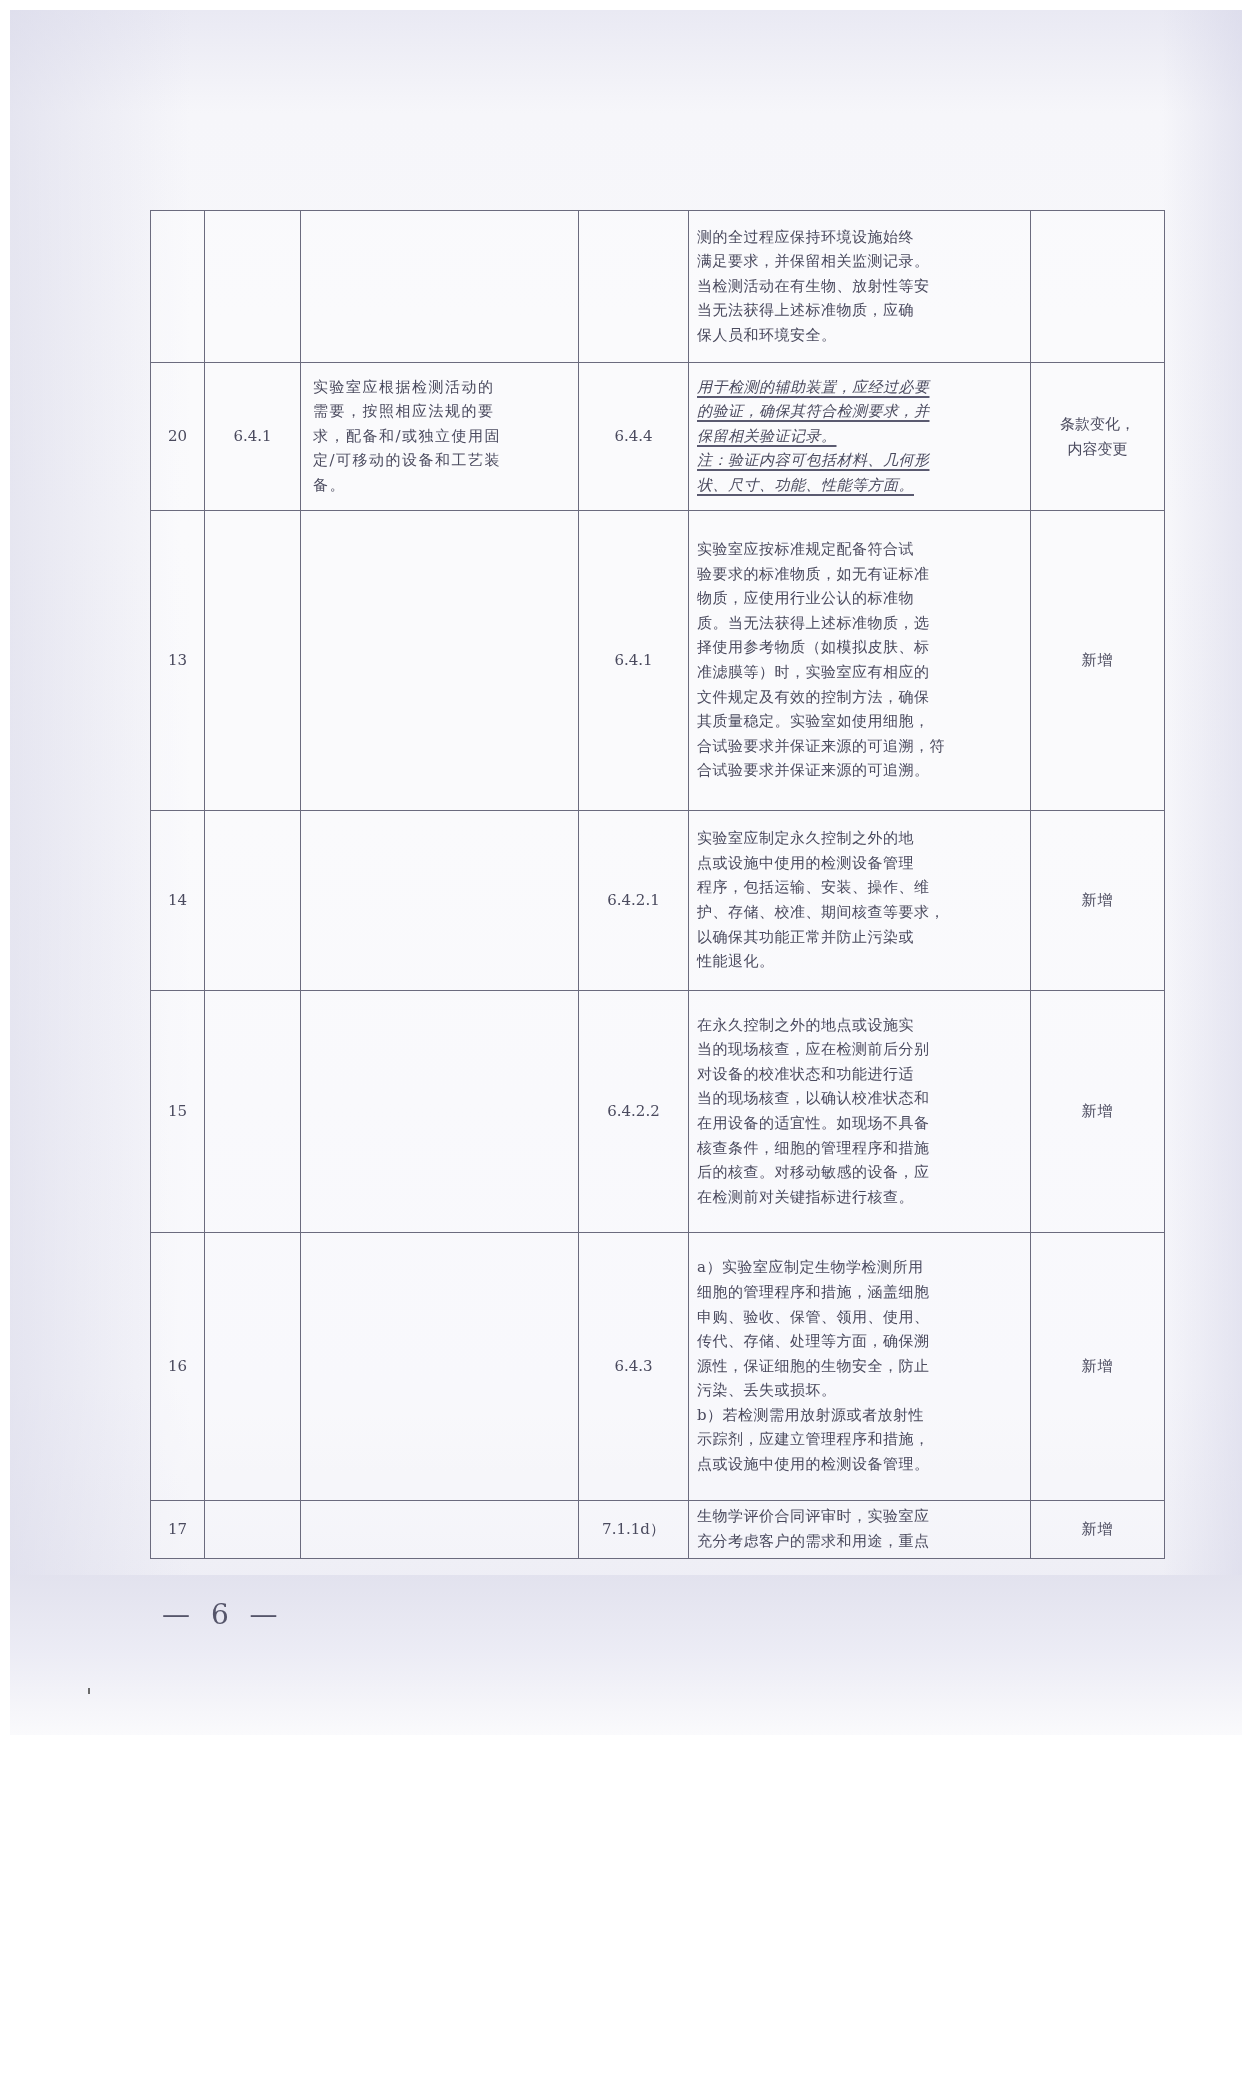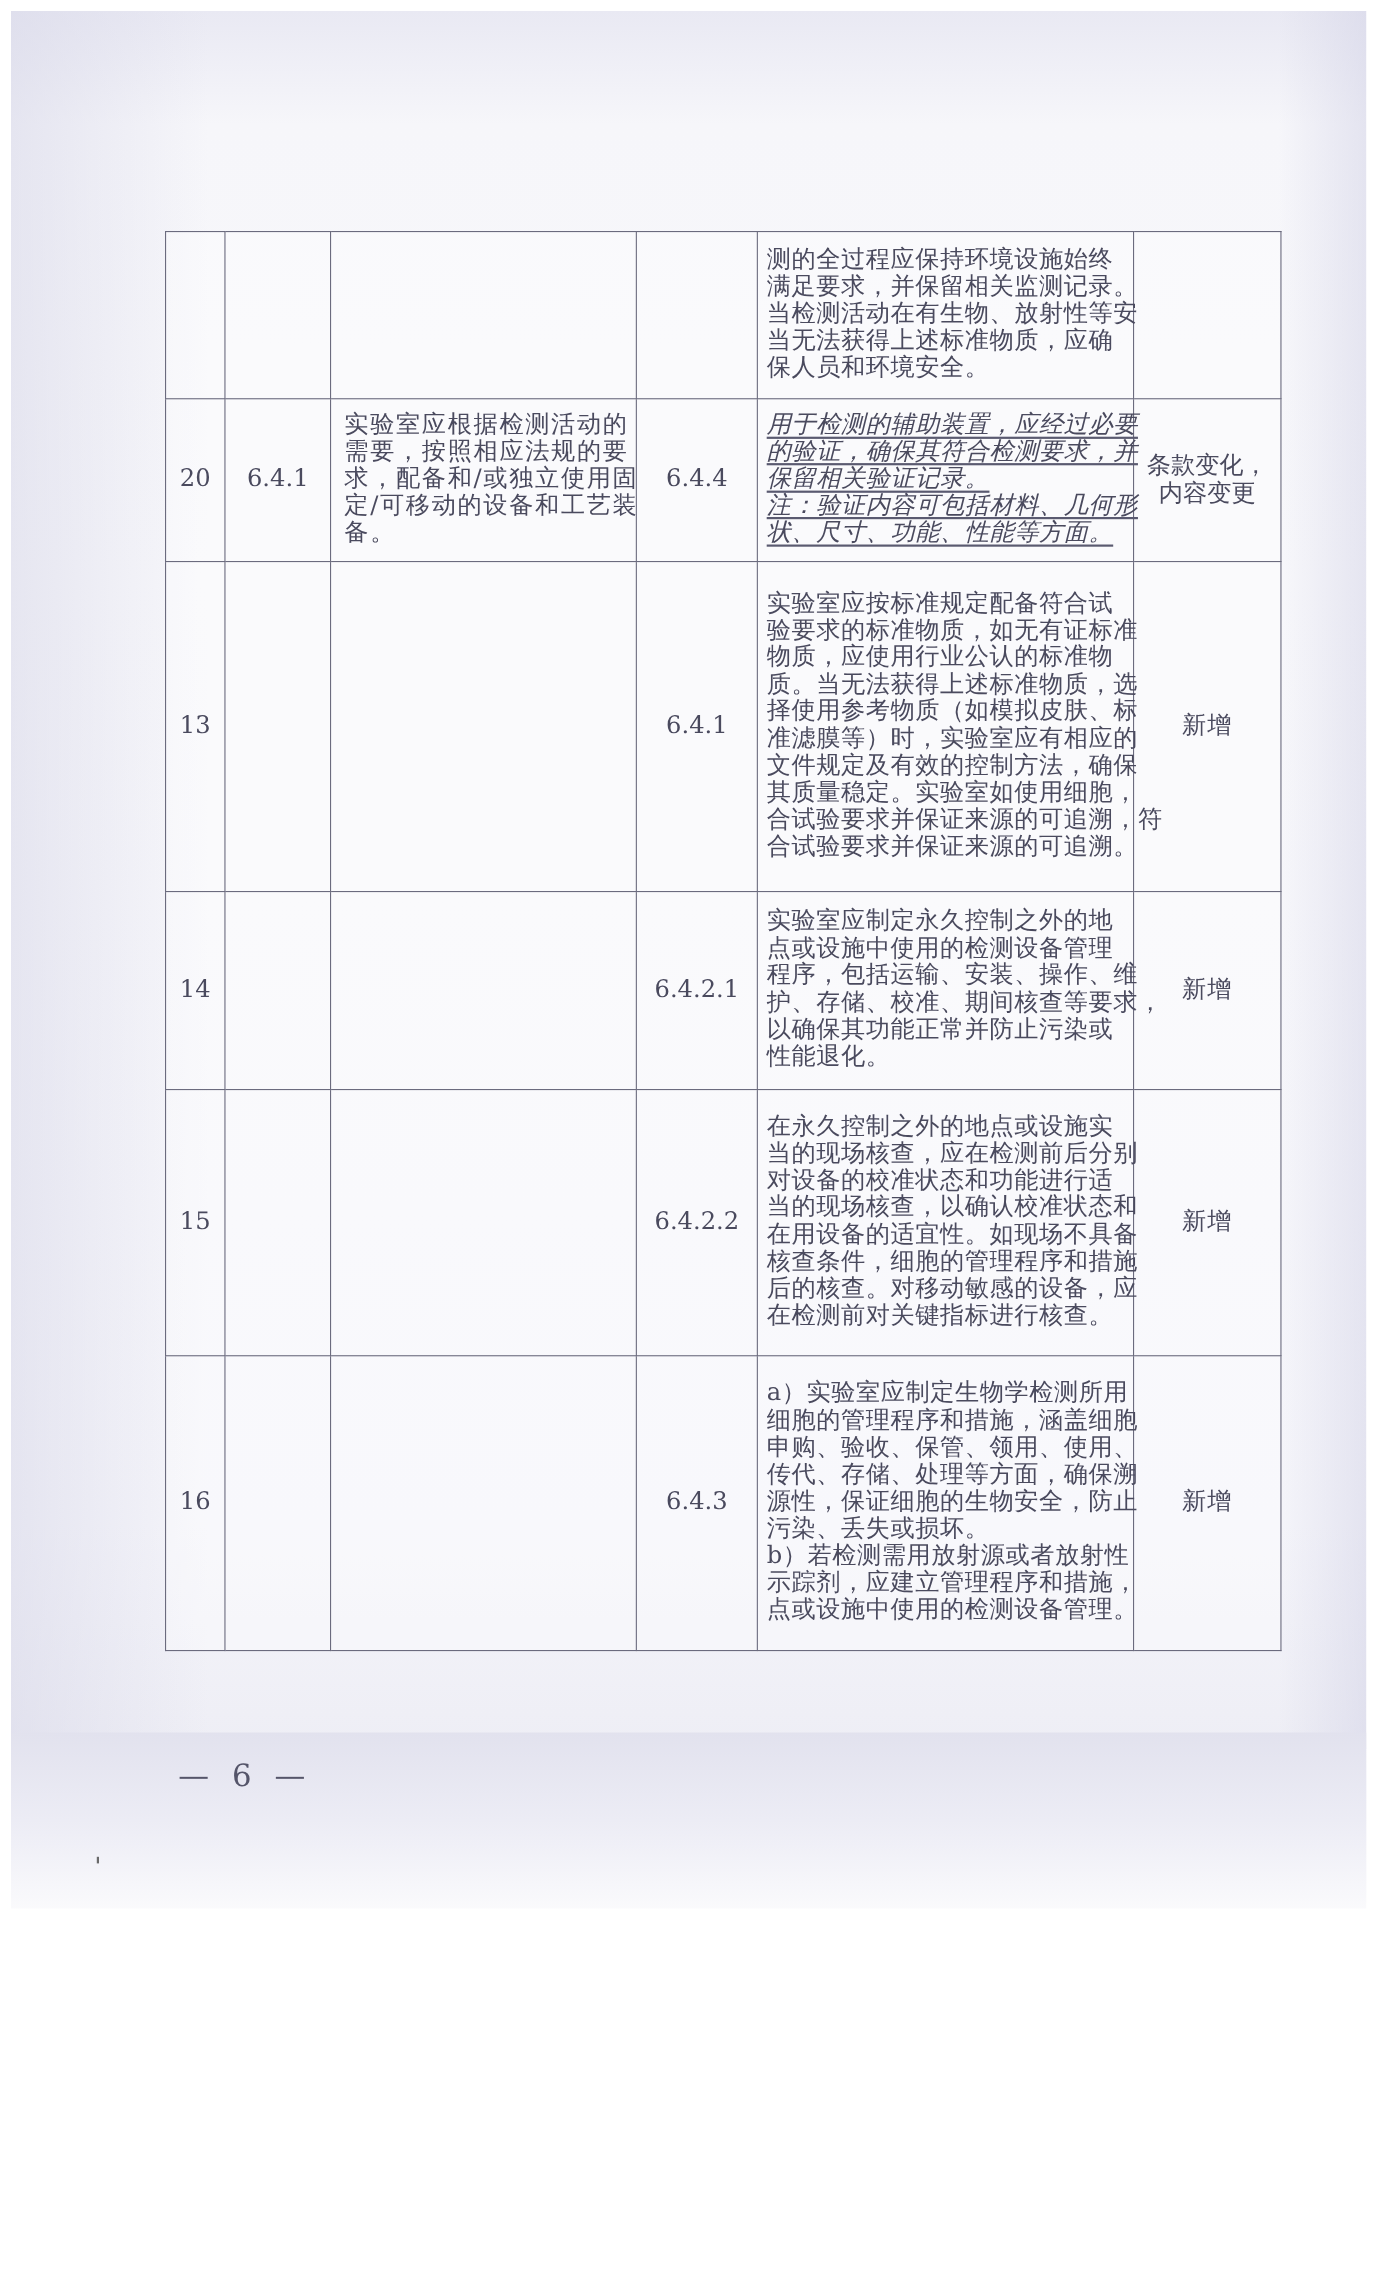--- a/index.html
+++ b/index.html
@@ -25,21 +25,21 @@
       position:absolute; left:10px; top:1575px; width:1232px; height:160px;
       background:linear-gradient(180deg, #e2e2ee 0%, #ececf5 50%, #fafafc 100%);
     }
     table.doc-table {
       position:absolute; left:150px; top:210px; width:1014px;
       border-collapse:collapse; table-layout:fixed;
       background:rgba(255,255,255,0.35);
     }
     table.doc-table td {
       border:1.5px solid #6b6b7e; padding:0; vertical-align:middle;
-      font-size:22px; line-height:24.6px; text-align:center;
+      font-size:15px; line-height:24.6px; text-align:center;
     }
     td.c-text {
       text-align:justify; text-align-last:left;
       padding:1px 8px 2px 8px !important; letter-spacing:0.5px;
     }
     td.c-old { padding:1px 10px 2px 12px !important; letter-spacing:1.5px; }
     td.c-new { letter-spacing:1px; }
     .line { display:block; white-space:nowrap; }
     .u { text-decoration:underline; text-underline-offset:4px; text-decoration-color:#5a5a70; text-decoration-thickness:1.5px;font-style:italic; }
     .page-number {
@@ -170,17 +170,28 @@
         <span class="line">传代、存储、处理等方面，确保溯</span>
         <span class="line">源性，保证细胞的生物安全，防止</span>
         <span class="line">污染、丢失或损坏。</span>
         <span class="line">b）若检测需用放射源或者放射性</span>
         <span class="line">示踪剂，应建立管理程序和措施，</span>
         <span class="line">点或设施中使用的检测设备管理。</span>
       </td>
       <td class="c-new">新增</td>
     </tr>
 
+    <tr style="height:58px">
+      <td>17</td>
+      <td></td>
+      <td></td>
+      <td>7.1.1d）</td>
+      <td class="c-text">
+        <span class="line">生物学评价合同评审时，实验室应</span>
+        <span class="line">充分考虑客户的需求和用途，重点</span>
+      </td>
+      <td class="c-new">新增</td>
+    </tr>
   </tbody>
 </table>
 
 <div class="page-number">— 6 —</div>
 <div class="speck"></div>
 
 </body></html>

